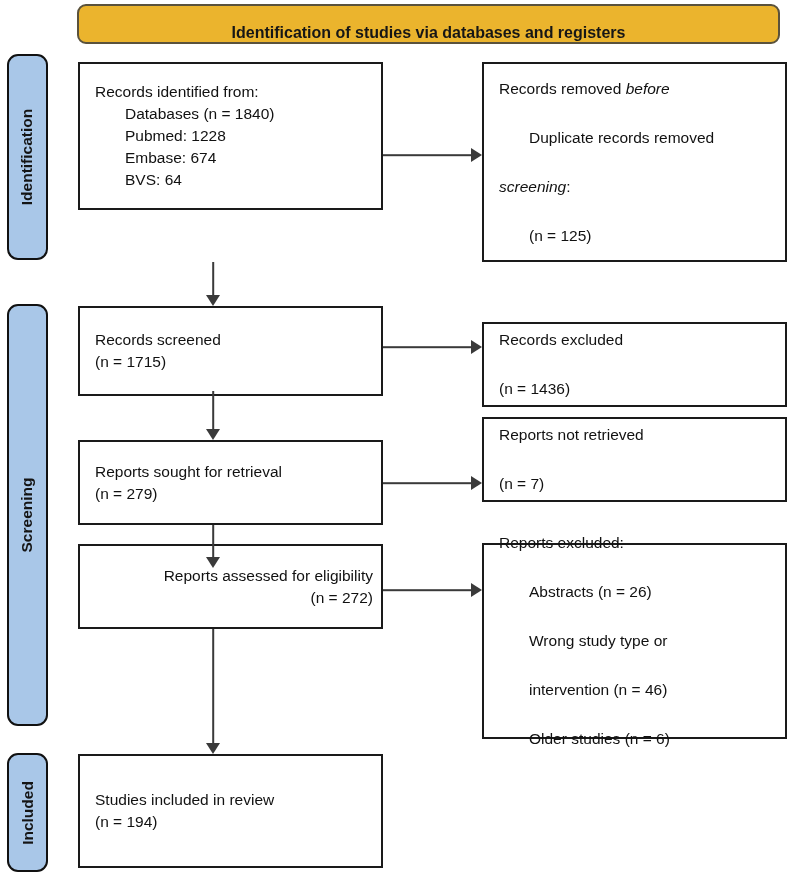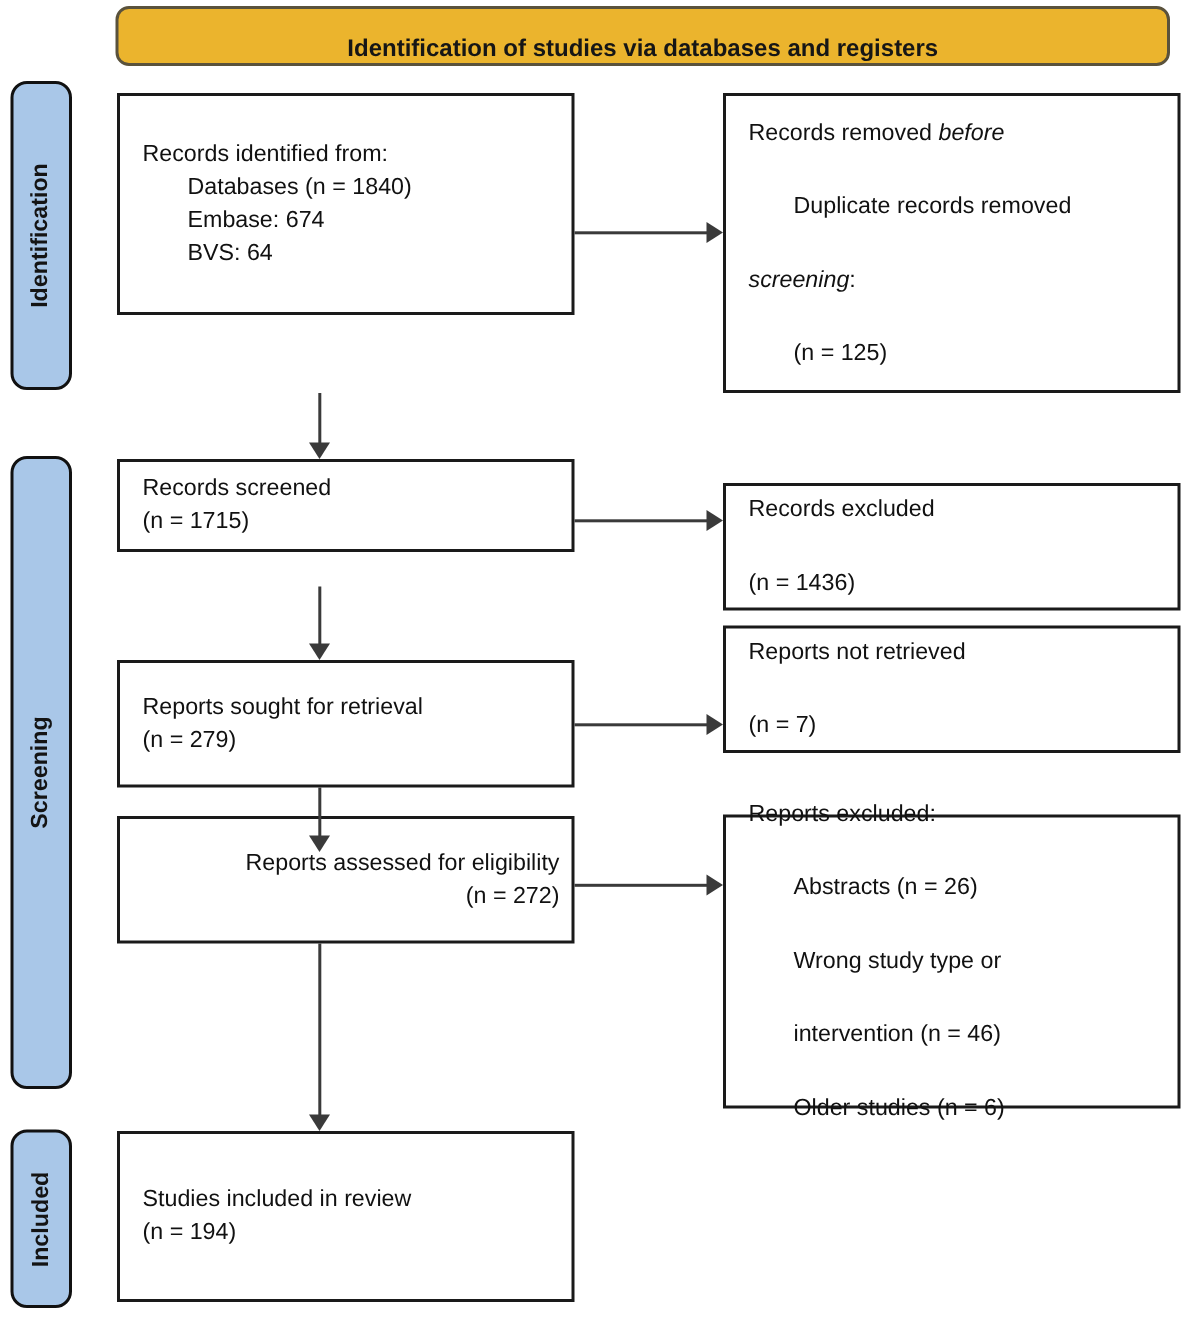--- a/index.html
+++ b/index.html
@@ -68,21 +68,21 @@
     z-index: 1;
   }
   .box .line { white-space: nowrap; }
   .box .indent { padding-left: 30px; }
   .italic { font-style: italic; }
 
   .col-left  { left: 78px;  width: 305px; }
   .col-right { left: 482px; width: 305px; gap: 27px; }
   #box-records-identified    { top: 62px;  height: 148px; }
   #box-records-removed       { top: 62px;  height: 200px; }
-  #box-records-screened      { top: 306px; height: 62px; }
+  #box-records-screened      { top: 306px; height: 90px; }
   #box-records-excluded      { top: 306px; height: 85px; margin-top: 16px; }
   #box-reports-sought        { top: 440px; height: 85px; }
   #box-reports-not-retrieved { top: 417px; height: 85px; }
   #box-reports-assessed      { top: 544px; height: 85px; text-align: right; }
   #box-reports-excluded      { top: 543px; height: 196px; }
   #box-studies-included      { top: 754px; height: 114px; }
 
   
   .arrow { position: absolute; z-index: 2; }
   .arrow-down { width: 16px; }
@@ -135,20 +135,21 @@
   <div class="stage" id="stage-screening">
     <span class="stage-label">Screening</span>
   </div>
   <div class="stage" id="stage-included">
     <span class="stage-label">Included</span>
   </div>
 
   <div class="box col-left" id="box-records-identified">
     <div class="line">Records identified from:</div>
     <div class="line indent">Databases (n = 1840)</div>
+    <div class="line indent">Pubmed: 1228</div>
     <div class="line indent">Embase: 674</div>
     <div class="line indent">BVS: 64</div>
   </div>
 
   <div class="box col-right" id="box-records-removed">
     <div class="line"><span>Records removed </span><span class="italic">before</span></div>
     <div class="line indent">Duplicate records removed</div>
     <div class="line"><span class="italic">screening</span><span>:</span></div>
     <div class="line indent">(n = 125)</div>
   </div>

